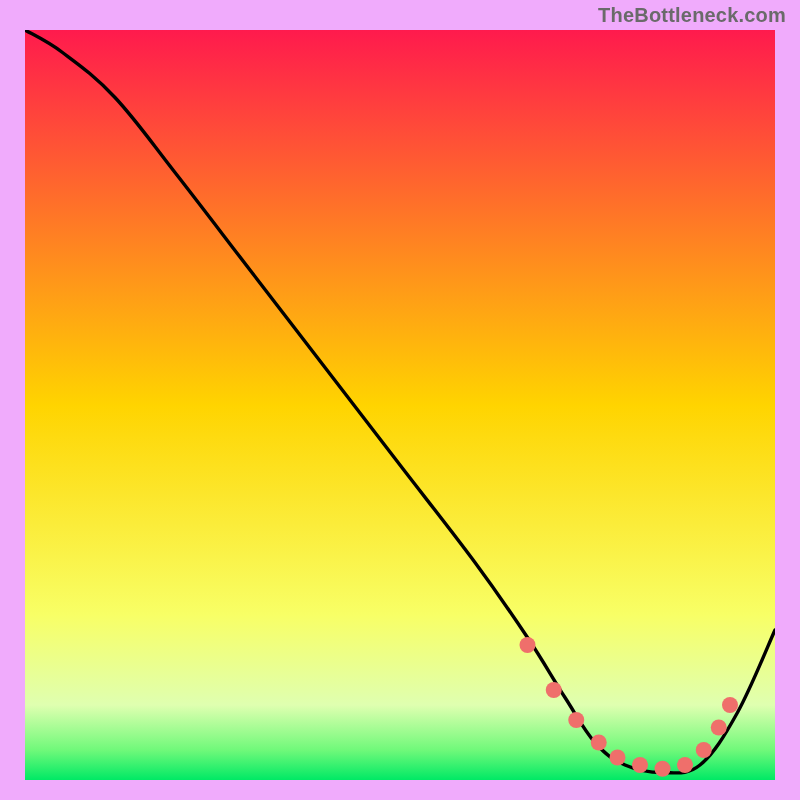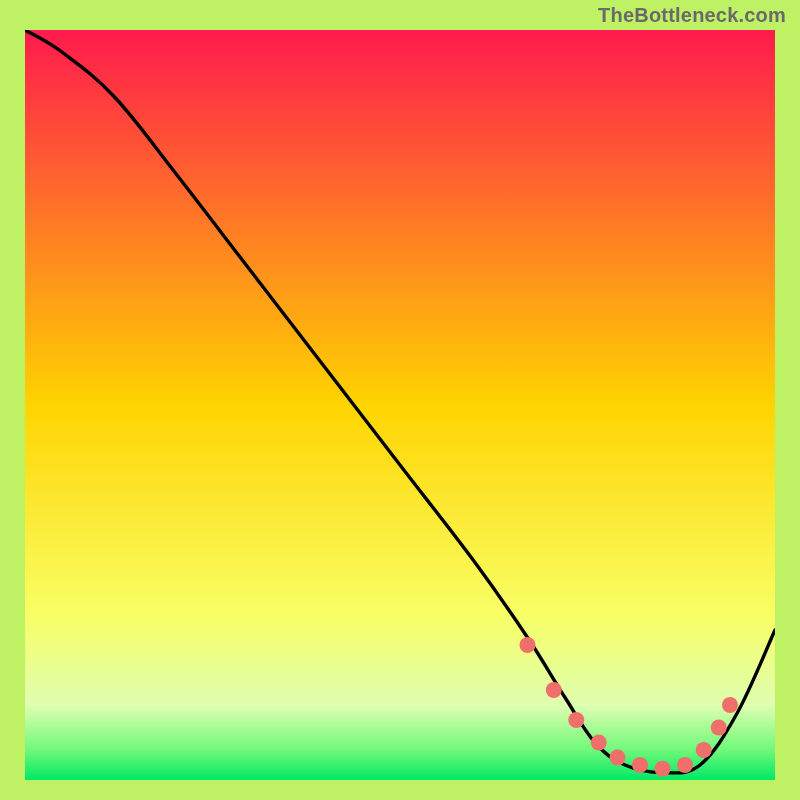--- a/index.html
+++ b/index.html
@@ -1,21 +1,21 @@
 <!DOCTYPE html>
 <html><head>
 <meta charset="utf-8">
 <style>
   * { margin: 0; padding: 0; box-sizing: border-box; }
   html, body { width: 800px; height: 800px; background: #000; overflow: hidden; }
   .frame {
     position: relative;
     width: 800px;
     height: 800px;
-    background: #bef264;
+    background: #f0abfc;
     padding-left: 43px;
   }
   .attribution {
     position: absolute;
     top: 4px;
     right: 14px;
     font-family: Arial, Helvetica, sans-serif;
     font-size: 20px;
     font-weight: 600;
     color: #6a6a6a;

